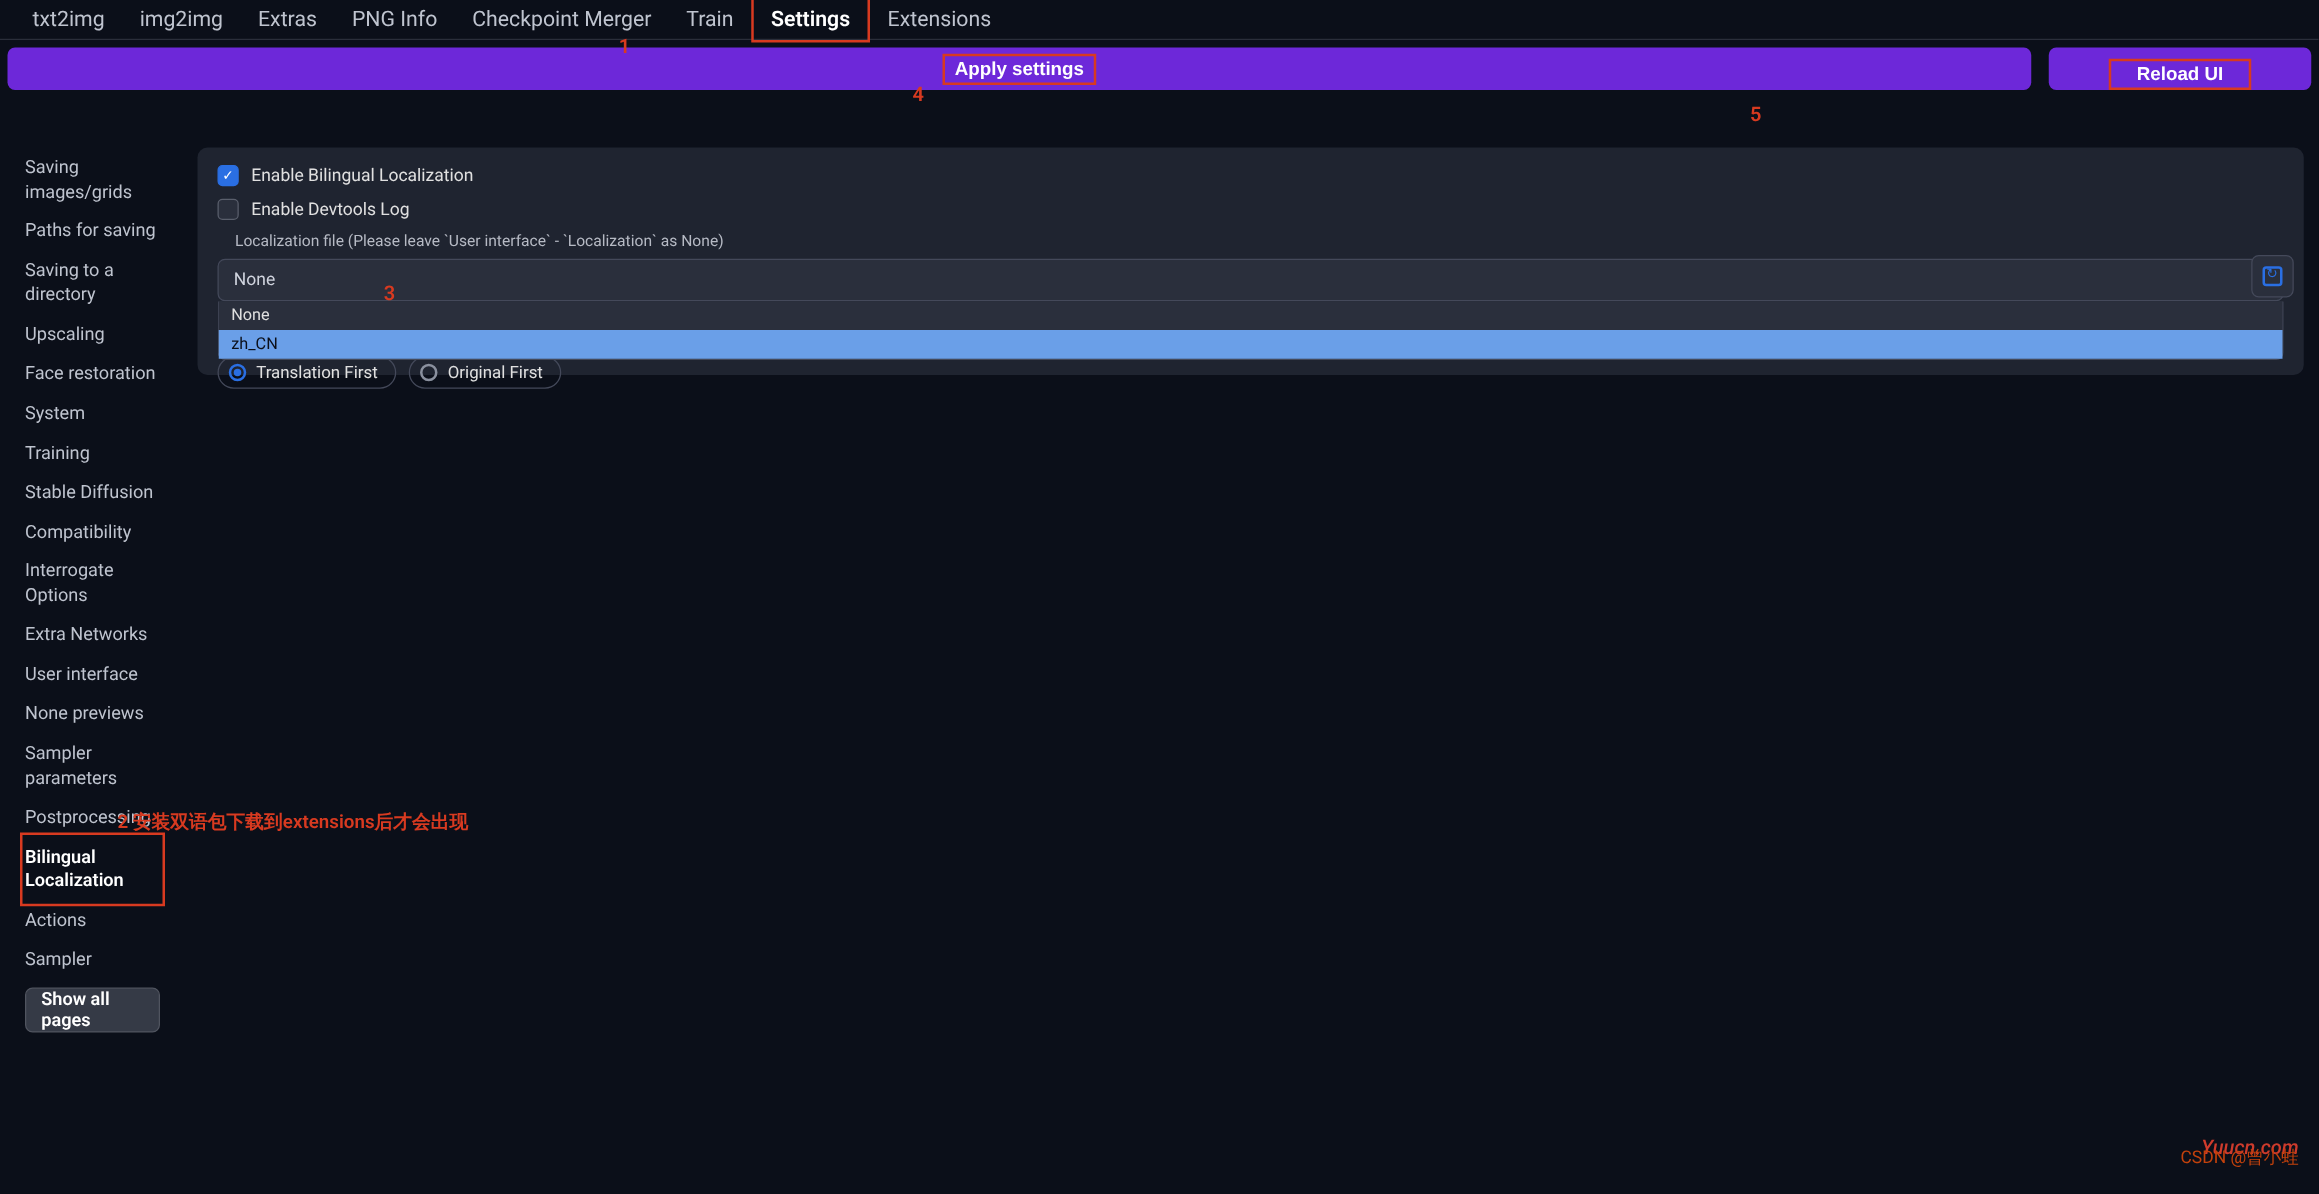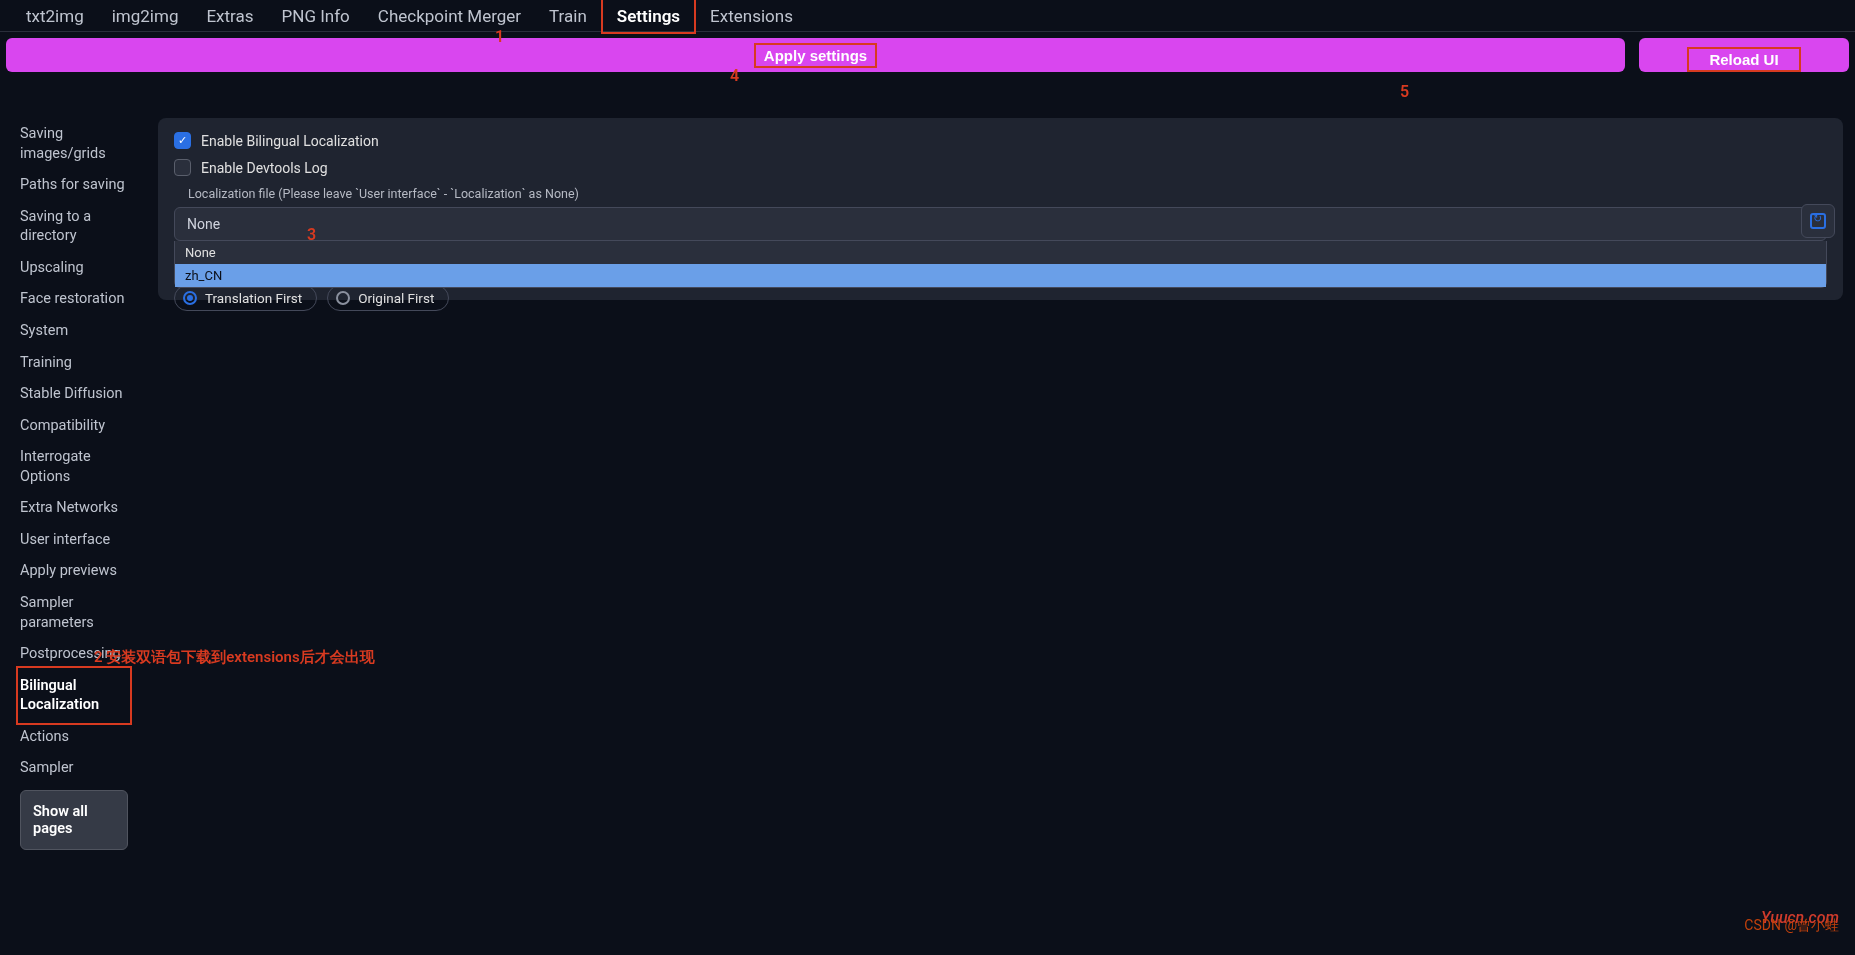--- a/index.html
+++ b/index.html
@@ -34,21 +34,21 @@
   border: 2px solid #d83a20;
 }
 
 
 .action-row {
   display: flex;
   gap: 14px;
   padding: 6px 6px;
 }
 .btn-orange {
-  background: #d946ef;
+  background: #6d28d9;
   color: #ffffff;
   border: none;
   border-radius: 6px;
   height: 34px;
   font-weight: 700;
   font-size: 15px;
   cursor: pointer;
   display: flex;
   align-items: center;
   justify-content: center;
@@ -83,21 +83,21 @@
 }
 .sidebar-item.red-box {
   outline: 2px solid #d83a20;
   outline-offset: 2px;
 }
 .show-all {
   background: #353a46;
   color: #ffffff;
   border: 1px solid #50545f;
   border-radius: 6px;
-  padding: 12px 12px;
+  padding: 0 12px;
   margin-top: 6px;
   cursor: pointer;
   font-size: 14.5px;
   font-weight: 600;
   display: inline-block;
 }
 
 
 .content {
   flex: 1;
@@ -305,21 +305,21 @@
     <div class="sidebar-item">Saving to a directory</div>
     <div class="sidebar-item">Upscaling</div>
     <div class="sidebar-item">Face restoration</div>
     <div class="sidebar-item">System</div>
     <div class="sidebar-item">Training</div>
     <div class="sidebar-item">Stable Diffusion</div>
     <div class="sidebar-item">Compatibility</div>
     <div class="sidebar-item">Interrogate Options</div>
     <div class="sidebar-item">Extra Networks</div>
     <div class="sidebar-item">User interface</div>
-    <div class="sidebar-item">Apply previews</div>
+    <div class="sidebar-item">None previews</div>
     <div class="sidebar-item">Sampler parameters</div>
     <div class="sidebar-item">Postprocessing</div>
     <div class="sidebar-item active red-box">Bilingual Localization</div>
     <div class="sidebar-item">Actions</div>
     <div class="sidebar-item">Sampler</div>
     <div class="show-all">Show all pages</div>
   </div>
 
   <div class="content">
     <div class="checkbox-row">

